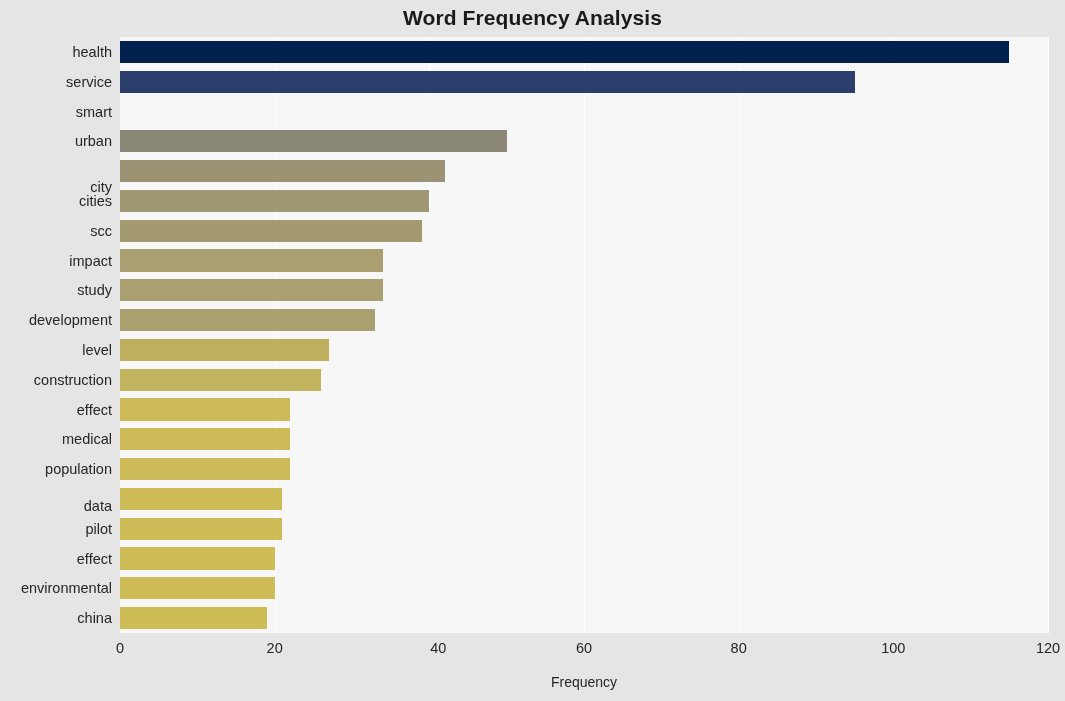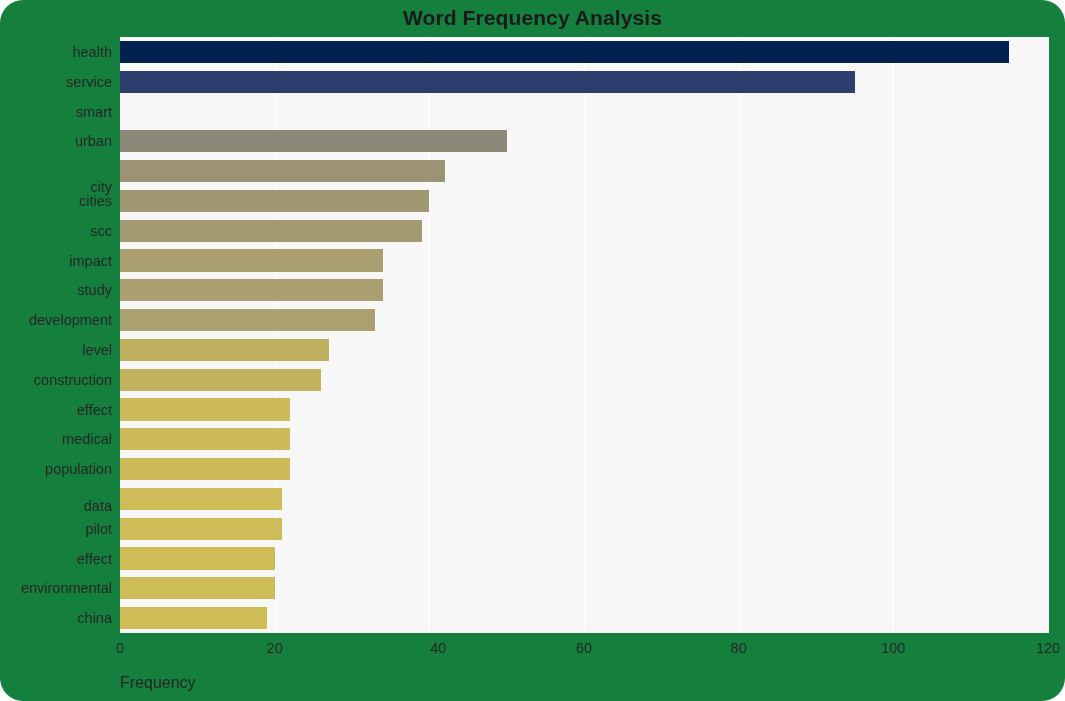--- a/index.html
+++ b/index.html
@@ -11,22 +11,21 @@
     height: 701px;
     background: #ffffff;
     font-family: "Liberation Sans", sans-serif;
     overflow: hidden;
   }
 
   #chart-figure {
     position: relative;
     width: 1065px;
     height: 701px;
-    background: #15803d;
-    border-radius: 23px;
+    background: #e5e5e5;
   }
 
   #chart-title {
     position: absolute;
     left: 0;
     top: 6px;
     width: 1065px;
     text-align: center;
     font-size: 21px;
     font-weight: bold;
@@ -112,22 +111,22 @@
     font-size: 14.5px;
     color: #262626;
     white-space: nowrap;
   }
 
   #x-axis-title {
     position: absolute;
     left: 120px;
     top: 674px;
     width: 928px;
-    text-align: left;
-    font-size: 16px;
+    text-align: center;
+    font-size: 14px;
     color: #262626;
   }
 </style>
 </head>
 <body>
 
 <div id="chart-figure">
 
   <div id="chart-title">Word Frequency Analysis</div>
 

